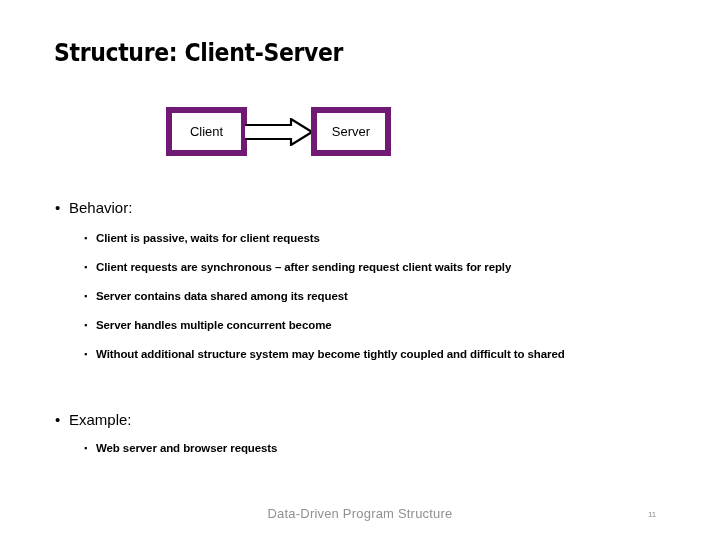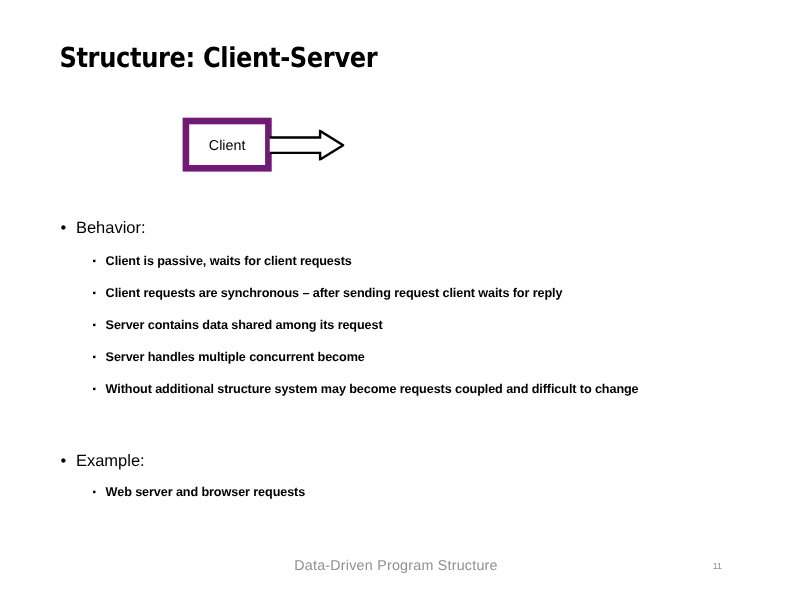--- a/index.html
+++ b/index.html
@@ -156,20 +156,23 @@
 
     <div class="node-box node-client">
       <span class="node-label">Client</span>
     </div>
 
     <svg class="arrow-svg" viewBox="0 0 68 28">
 
       <path d="M 0 7 L 46 7 L 46 1 L 67 14 L 46 27 L 46 21 L 0 21" fill="#ffffff" stroke="#000000" stroke-width="2.2" stroke-linejoin="miter" stroke-linecap="butt"></path>
     </svg>
 
+    <div class="node-box node-server">
+      <span class="node-label">Server</span>
+    </div>
 
   </div>
 
   <div class="body-list">
 
     <div class="bullet-l1" style="top:199px">
       <span class="marker">•</span><span>Behavior:</span>
     </div>
 
     <div class="bullet-l2" style="top:232px">
@@ -182,21 +185,21 @@
 
     <div class="bullet-l2" style="top:290px">
       <span class="marker">▪</span><span>Server contains data shared among its request</span>
     </div>
 
     <div class="bullet-l2" style="top:319px">
       <span class="marker">▪</span><span>Server handles multiple concurrent become</span>
     </div>
 
     <div class="bullet-l2" style="top:348px">
-      <span class="marker">▪</span><span>Without additional structure system may become requests coupled and difficult to change</span>
+      <span class="marker">▪</span><span>Without additional structure system may become tightly coupled and difficult to shared</span>
     </div>
 
     <div class="bullet-l1" style="top:411px">
       <span class="marker">•</span><span>Example:</span>
     </div>
 
     <div class="bullet-l2" style="top:442px">
       <span class="marker">▪</span><span>Web server and browser requests</span>
     </div>
 

